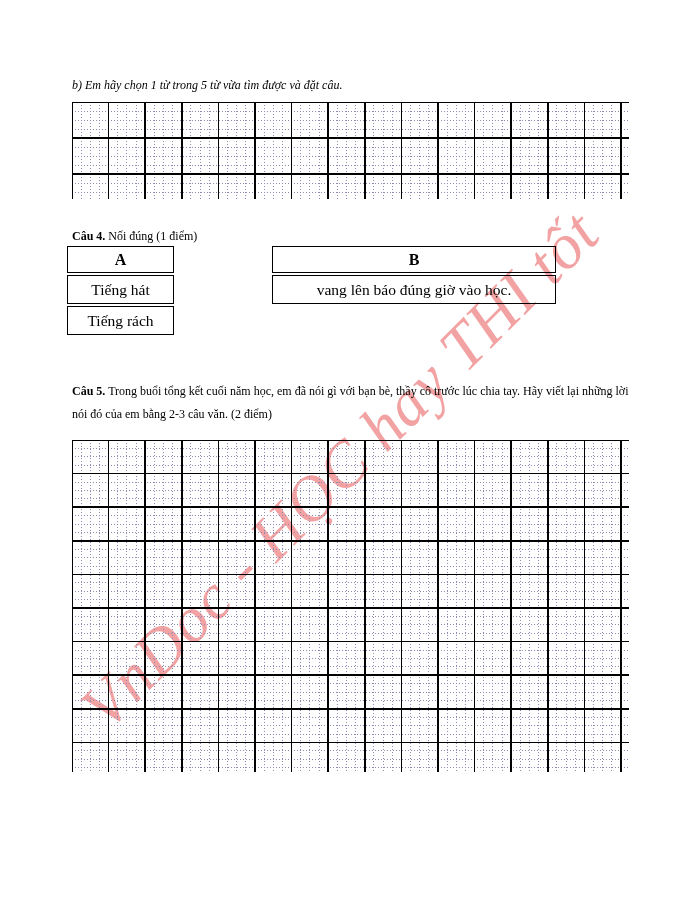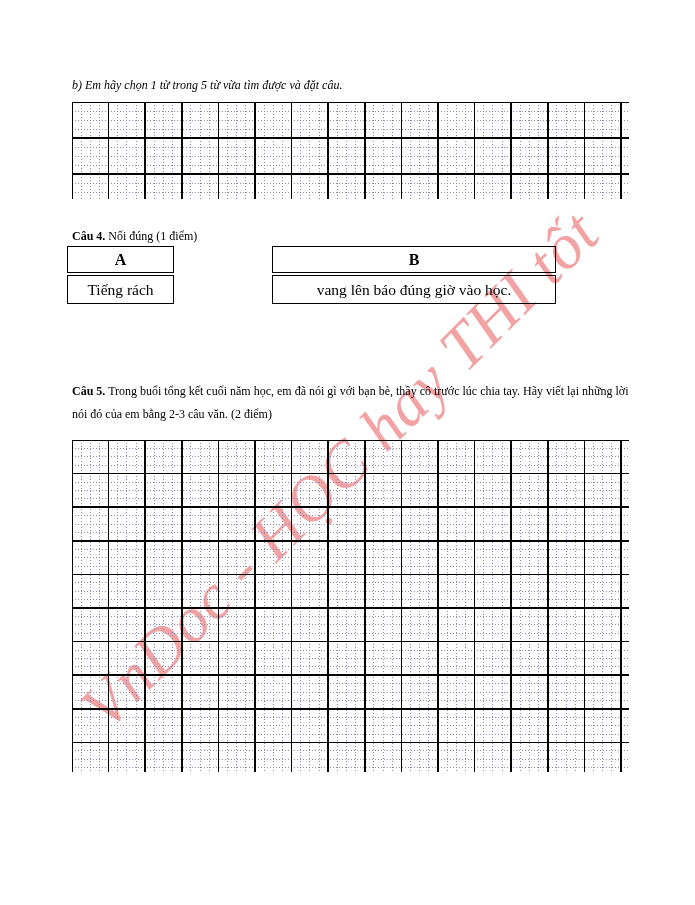--- a/index.html
+++ b/index.html
@@ -122,20 +122,21 @@
           <line x1="549.0000000000001" y1="0" x2="549.0000000000001" y2="97" stroke="#000000" stroke-width="1.6"></line>
           <line x1="0" y1="0" x2="557" y2="0" stroke="#000000" stroke-width="1.6"></line>
           <line x1="0" y1="36" x2="557" y2="36" stroke="#000000" stroke-width="1.6"></line>
           <line x1="0" y1="72" x2="557" y2="72" stroke="#000000" stroke-width="1.6"></line>
         </svg></div>
 
     <div class="para cau4"><b>Câu 4.</b><span> Nối đúng (1 điểm)</span></div>
 
     <div class="tbl tbl-a">
       <div class="tcell thead">A</div>
+      <div class="tcell">Tiếng hát</div>
       <div class="tcell">Tiếng rách</div>
     </div>
 
     <div class="tbl tbl-b">
       <div class="tcell thead">B</div>
       <div class="tcell">vang lên báo đúng giờ vào học.</div>
     </div>
 
     <div class="para cau5"><b>Câu 5.</b><span> Trong buổi tổng kết cuối năm học, em đã nói gì với bạn bè, thầy cô trước lúc chia tay. Hãy viết lại những lời nói đó của em bằng 2-3 câu văn. (2 điểm)</span></div>
 

